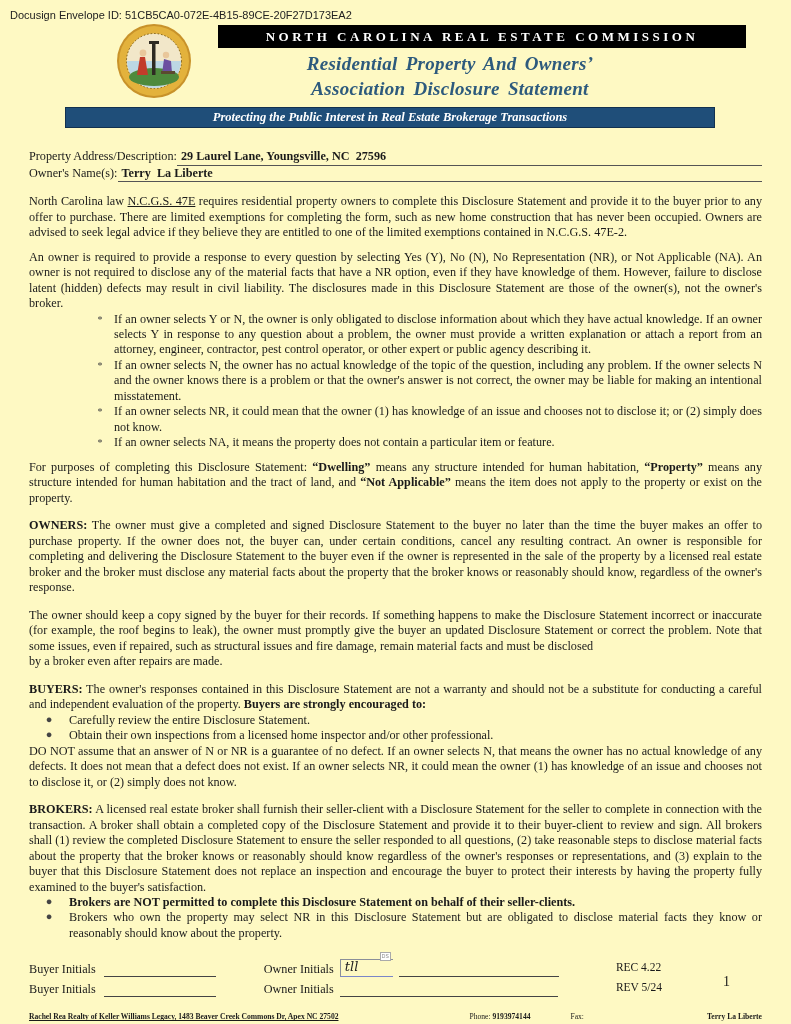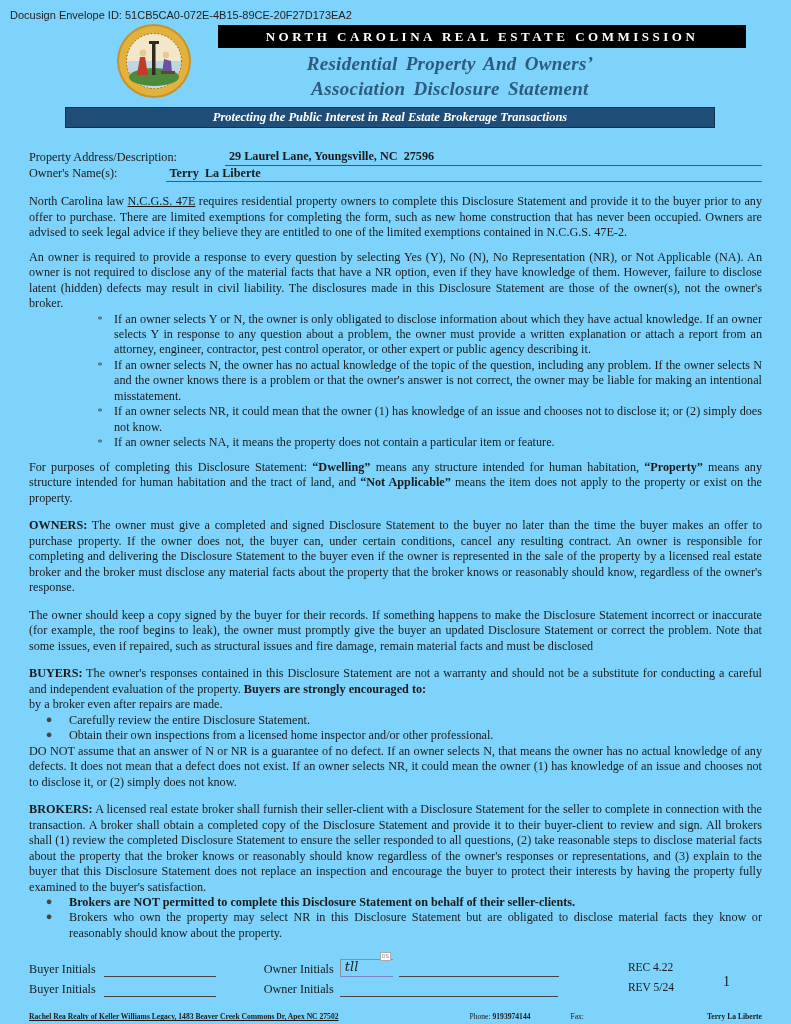--- a/index.html
+++ b/index.html
@@ -1,20 +1,20 @@
 <!DOCTYPE html>
 <html><head>
 <meta charset="utf-8">
 <style>
   html,body{margin:0;padding:0;background:#e8e8e8;}
   .page{
     position:relative;
     width:791px;height:1024px;
     margin:0 auto;
-    background:#7dd3fc;
+    background:#fef9c3;
     overflow:hidden;
     font-family:"Liberation Serif", serif;
     color:#1a1a1a;
   }
   .envelope-id{
     font-family:"Liberation Sans", sans-serif;
     font-size:11px;color:#222;
     padding:9px 0 0 10px;
   }
   
@@ -34,21 +34,21 @@
     padding-top:3px;
   }
   .banner{
     margin:6px 0 5px 65px;width:650px;box-sizing:border-box;
     background:#1f4e79;border:1px solid #123túli;border:1px solid #12314f;
     color:#fff;font-style:italic;font-weight:bold;font-size:12.5px;
     text-align:center;padding:2px 0;
   }
   
   .content{padding:10px 29px 0 29px;font-size:12.2px;line-height:1.27;}
-  .fieldline{display:flex;align-items:center;white-space:nowrap;gap:48px;}
+  .fieldline{display:flex;align-items:flex-start;white-space:nowrap;}
   .fieldline .lbl{flex:0 0 auto;}
   .fieldline .fill{
     flex:1 1 auto;border-bottom:1px solid #555;
     font-weight:bold;padding-left:4px;
   }
   .keep-space{white-space:pre-wrap;}
   p.para{margin:9px 0 0 0;text-align:justify;}
   p.para.tight{margin-top:0;text-align:left;}
   .b{font-weight:bold;}
   .u{text-decoration:underline;}
@@ -76,21 +76,21 @@
   .stamp .sig{
     font-style:italic;font-size:13px;color:#222;
     position:absolute;left:4px;top:-1px;
     font-family:"DejaVu Serif", serif;
   }
   .stamp .ds-tag{
     position:absolute;top:-8px;right:2px;
     font-family:"Liberation Sans", sans-serif;
     font-size:5px;color:#888;border:.5px solid #aaa;padding:0 1px;background:#fff;
   }
-  .rec-col{position:absolute;right:88px;top:0;text-align:left;font-size:11.5px;line-height:20px;}
+  .rec-col{position:absolute;right:100px;top:0;text-align:left;font-size:11.5px;line-height:20px;}
   .page-num{position:absolute;right:32px;top:16px;font-size:14px;}
   
   .footer{margin-top:14px;font-family:"Liberation Serif", serif;}
   .f-row{display:flex;align-items:baseline;font-size:7.6px;line-height:1.5;}
   .f-office{font-weight:bold;flex:0 0 auto;text-decoration:underline;}
   .f-phone{margin-left:auto;padding-left:8px;}
   .f-phone .b{font-weight:bold;}
   .f-fax{margin-left:40px;}
   .f-agent{margin-left:auto;font-weight:bold;}
   .f-name{font-weight:bold;flex:0 0 120px;}
@@ -160,23 +160,23 @@
         <span class="marker">*</span>
         <span class="btext">If an owner selects NA, it means the property does not contain a particular item or feature.</span>
       </div>
     </div>
 
     <p class="para"><span>For purposes of completing this Disclosure Statement: </span><span class="b">“Dwelling”</span><span> means any structure intended for human habitation, </span><span class="b">“Property”</span><span> means any structure intended for human habitation and the tract of land, and </span><span class="b">“Not Applicable”</span><span> means the item does not apply to the property or exist on the property.</span></p>
 
     <p class="para" style="margin-top:12px;"><span class="b">OWNERS:</span><span> The owner must give a completed and signed Disclosure Statement to the buyer no later than the time the buyer makes an offer to purchase property. If the owner does not, the buyer can, under certain conditions, cancel any resulting contract. An owner is responsible for completing and delivering the Disclosure Statement to the buyer even if the owner is represented in the sale of the property by a licensed real estate broker and the broker must disclose any material facts about the property that the broker knows or reasonably should know, regardless of the owner's response.</span></p>
 
     <p class="para" style="margin-top:12px;"><span>The owner should keep a copy signed by the buyer for their records. If something happens to make the Disclosure Statement incorrect or inaccurate (for example, the roof begins to leak), the owner must promptly give the buyer an updated Disclosure Statement or correct the problem. Note that some issues, even if repaired, such as structural issues and fire damage, remain material facts and must be disclosed</span></p>
+    <p class="para tight">by a broker even after repairs are made.</p>
+
     <p class="para" style="margin-top:12px;"><span class="b">BUYERS:</span><span> The owner's responses contained in this Disclosure Statement are not a warranty and should not be a substitute for conducting a careful and independent evaluation of the property. </span><span class="b">Buyers are strongly encouraged to:</span></p>
-
-    <p class="para tight">by a broker even after repairs are made.</p>
 
     <div class="blist blist-dot">
       <div class="bullet-row">
         <span class="marker">●</span>
         <span class="btext">Carefully review the entire Disclosure Statement.</span>
       </div>
       <div class="bullet-row">
         <span class="marker">●</span>
         <span class="btext">Obtain their own inspections from a licensed home inspector and/or other professional.</span>
       </div>

